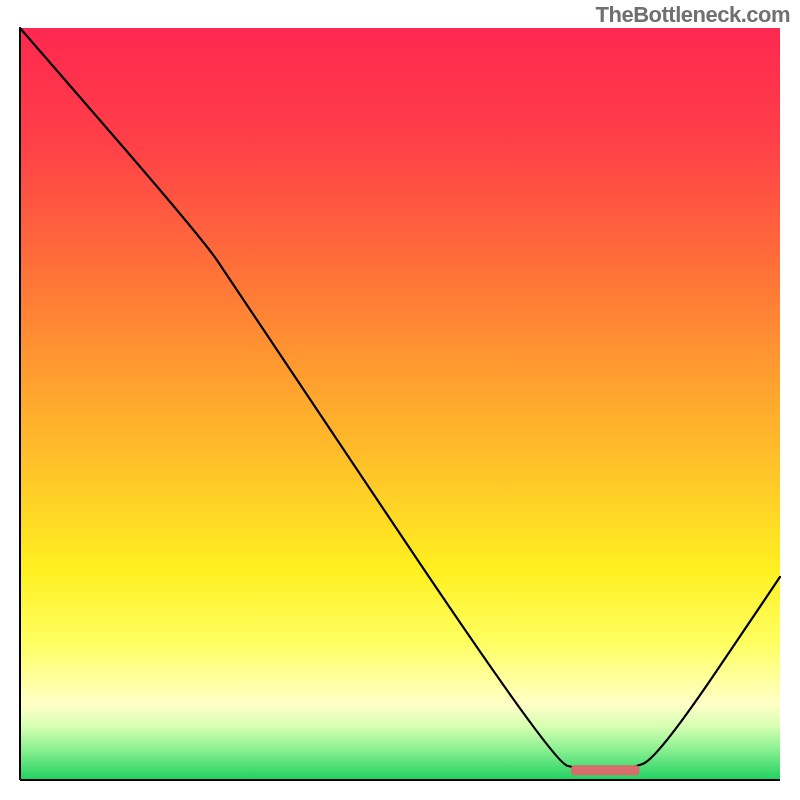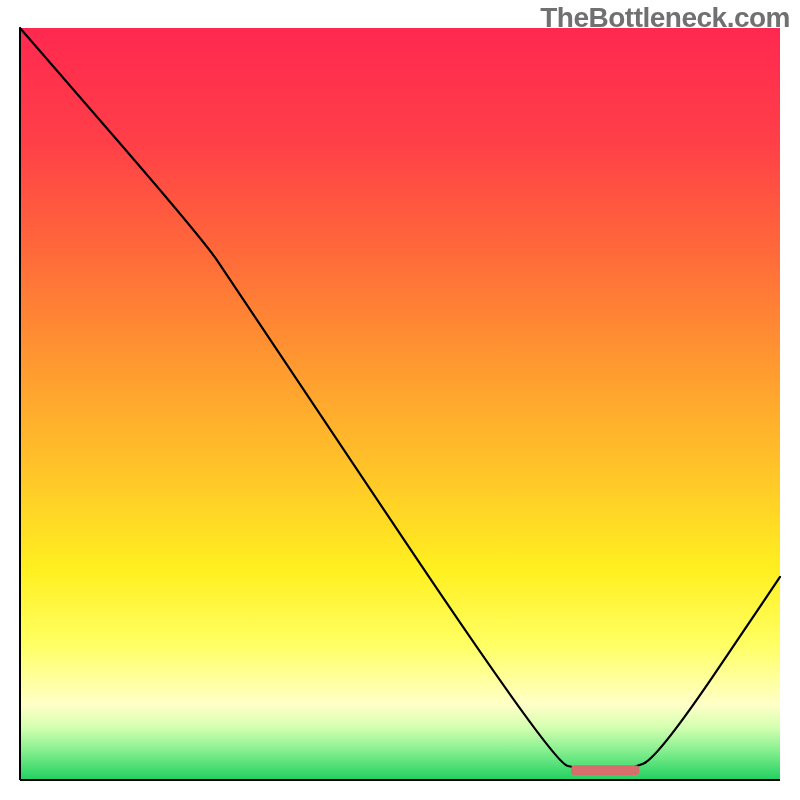--- a/index.html
+++ b/index.html
@@ -8,21 +8,21 @@
     width: 800px;
     height: 800px;
     background: #ffffff;
     font-family: Arial, Helvetica, sans-serif;
     overflow: hidden;
   }
   .watermark {
     position: absolute;
     top: 2px;
     right: 10px;
-    font-size: 28px;
+    font-size: 22px;
     font-weight: bold;
     color: #707070;
     letter-spacing: -0.5px;
   }
   svg {
     display: block;
   }
 </style>
 </head>
 <body>

